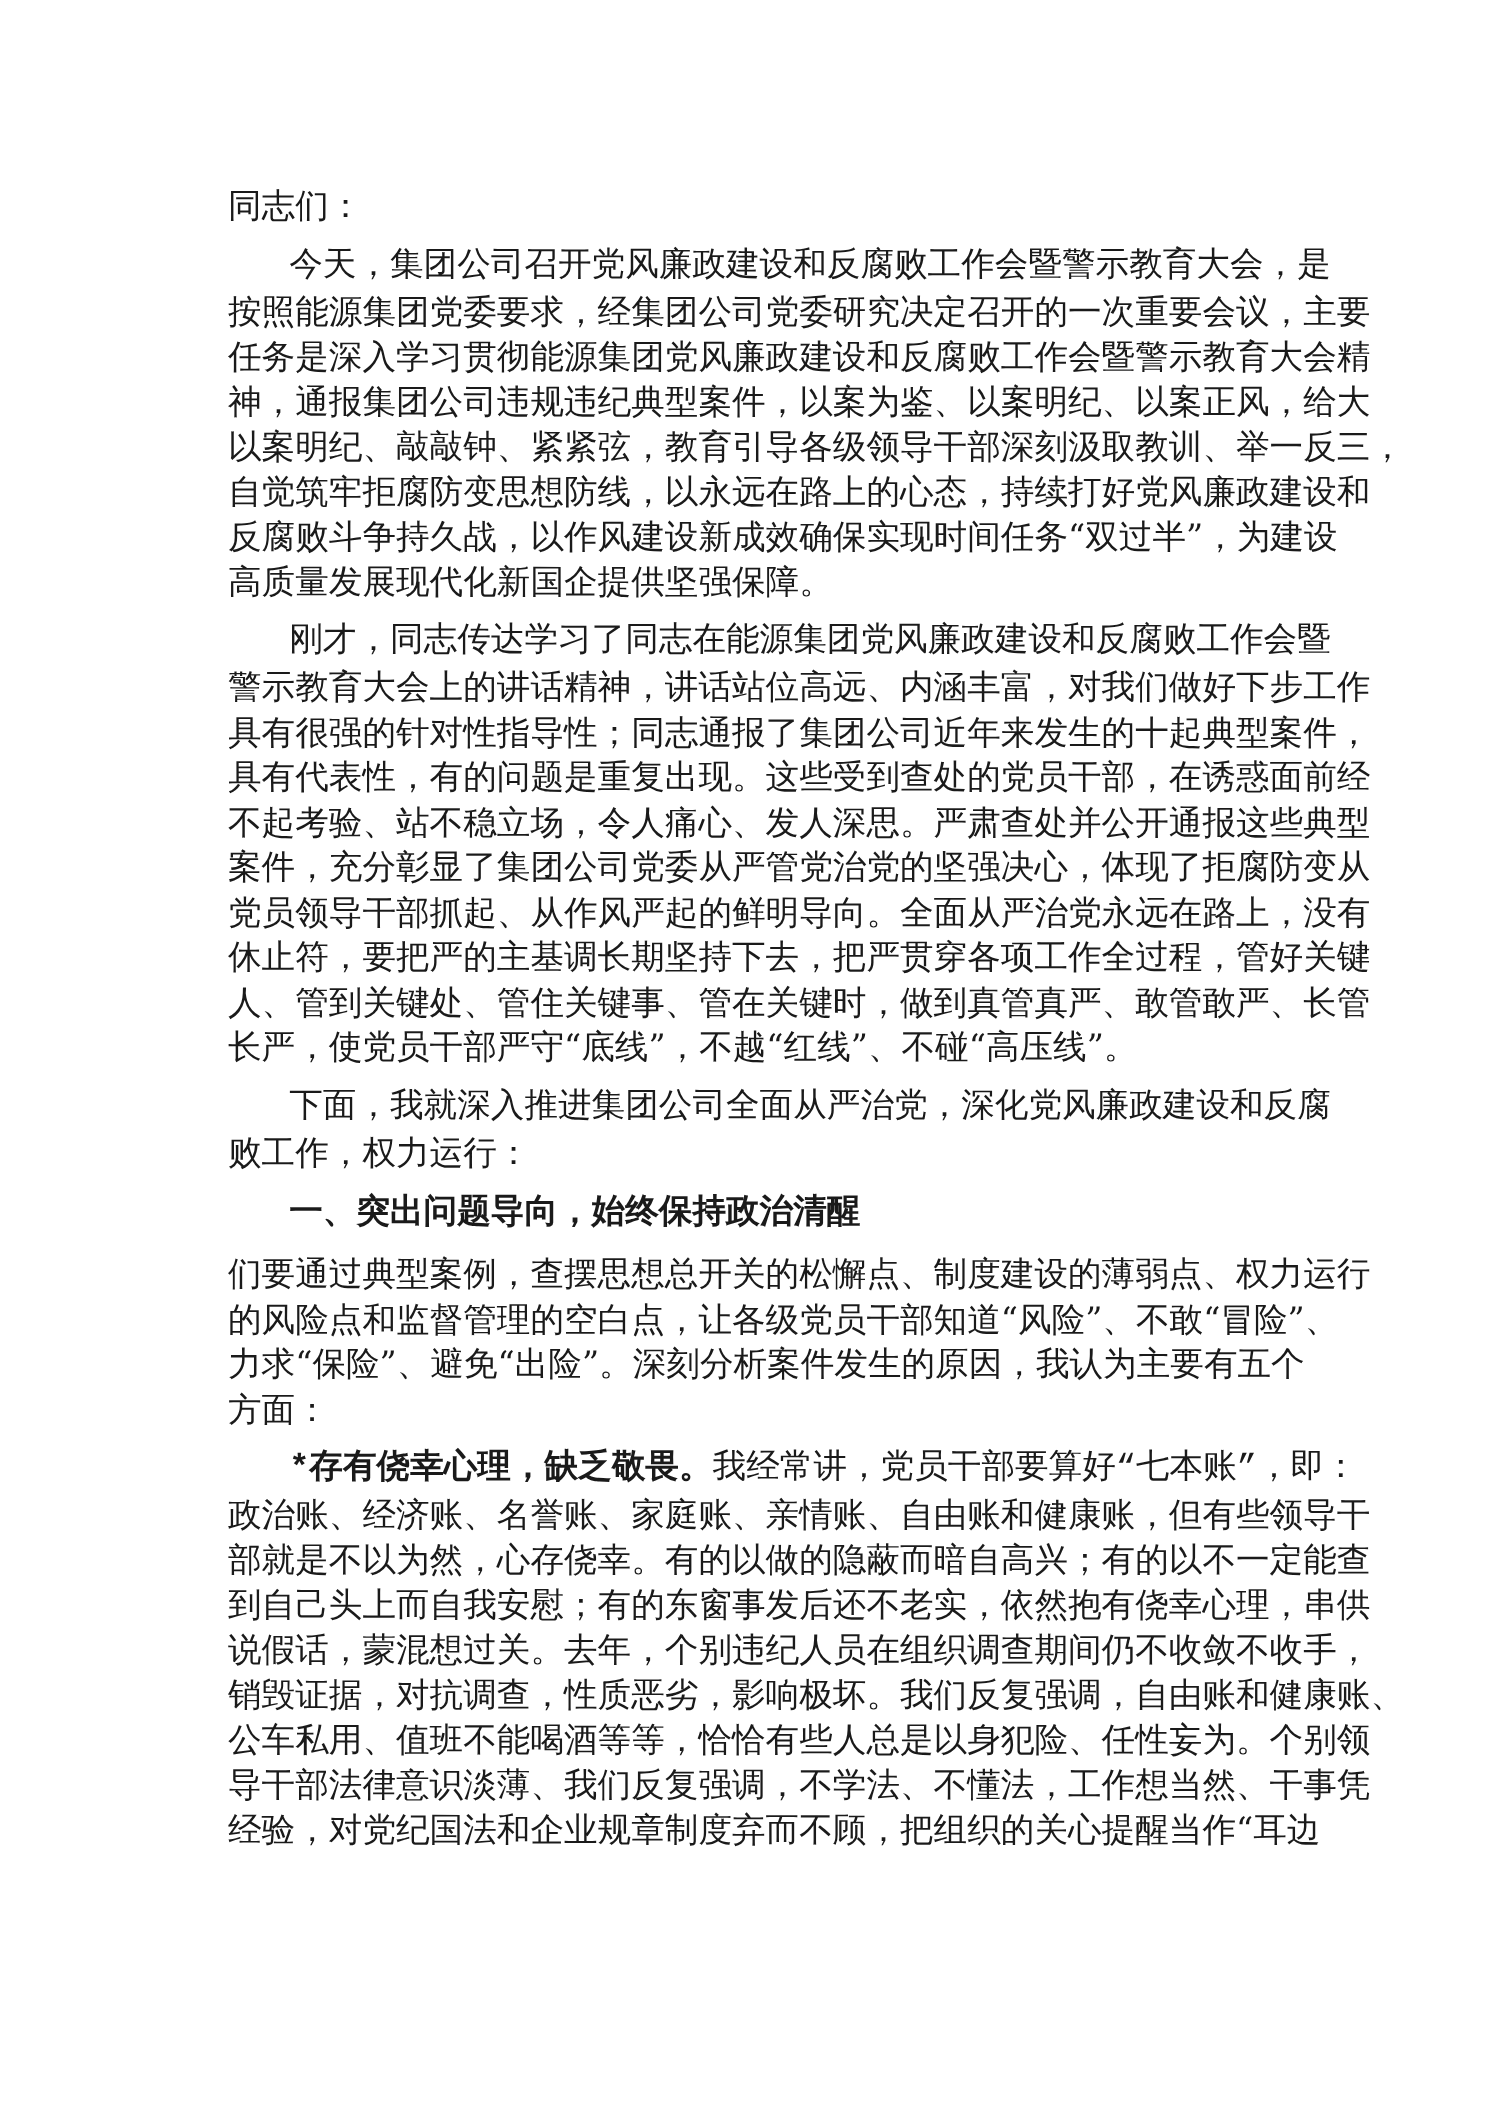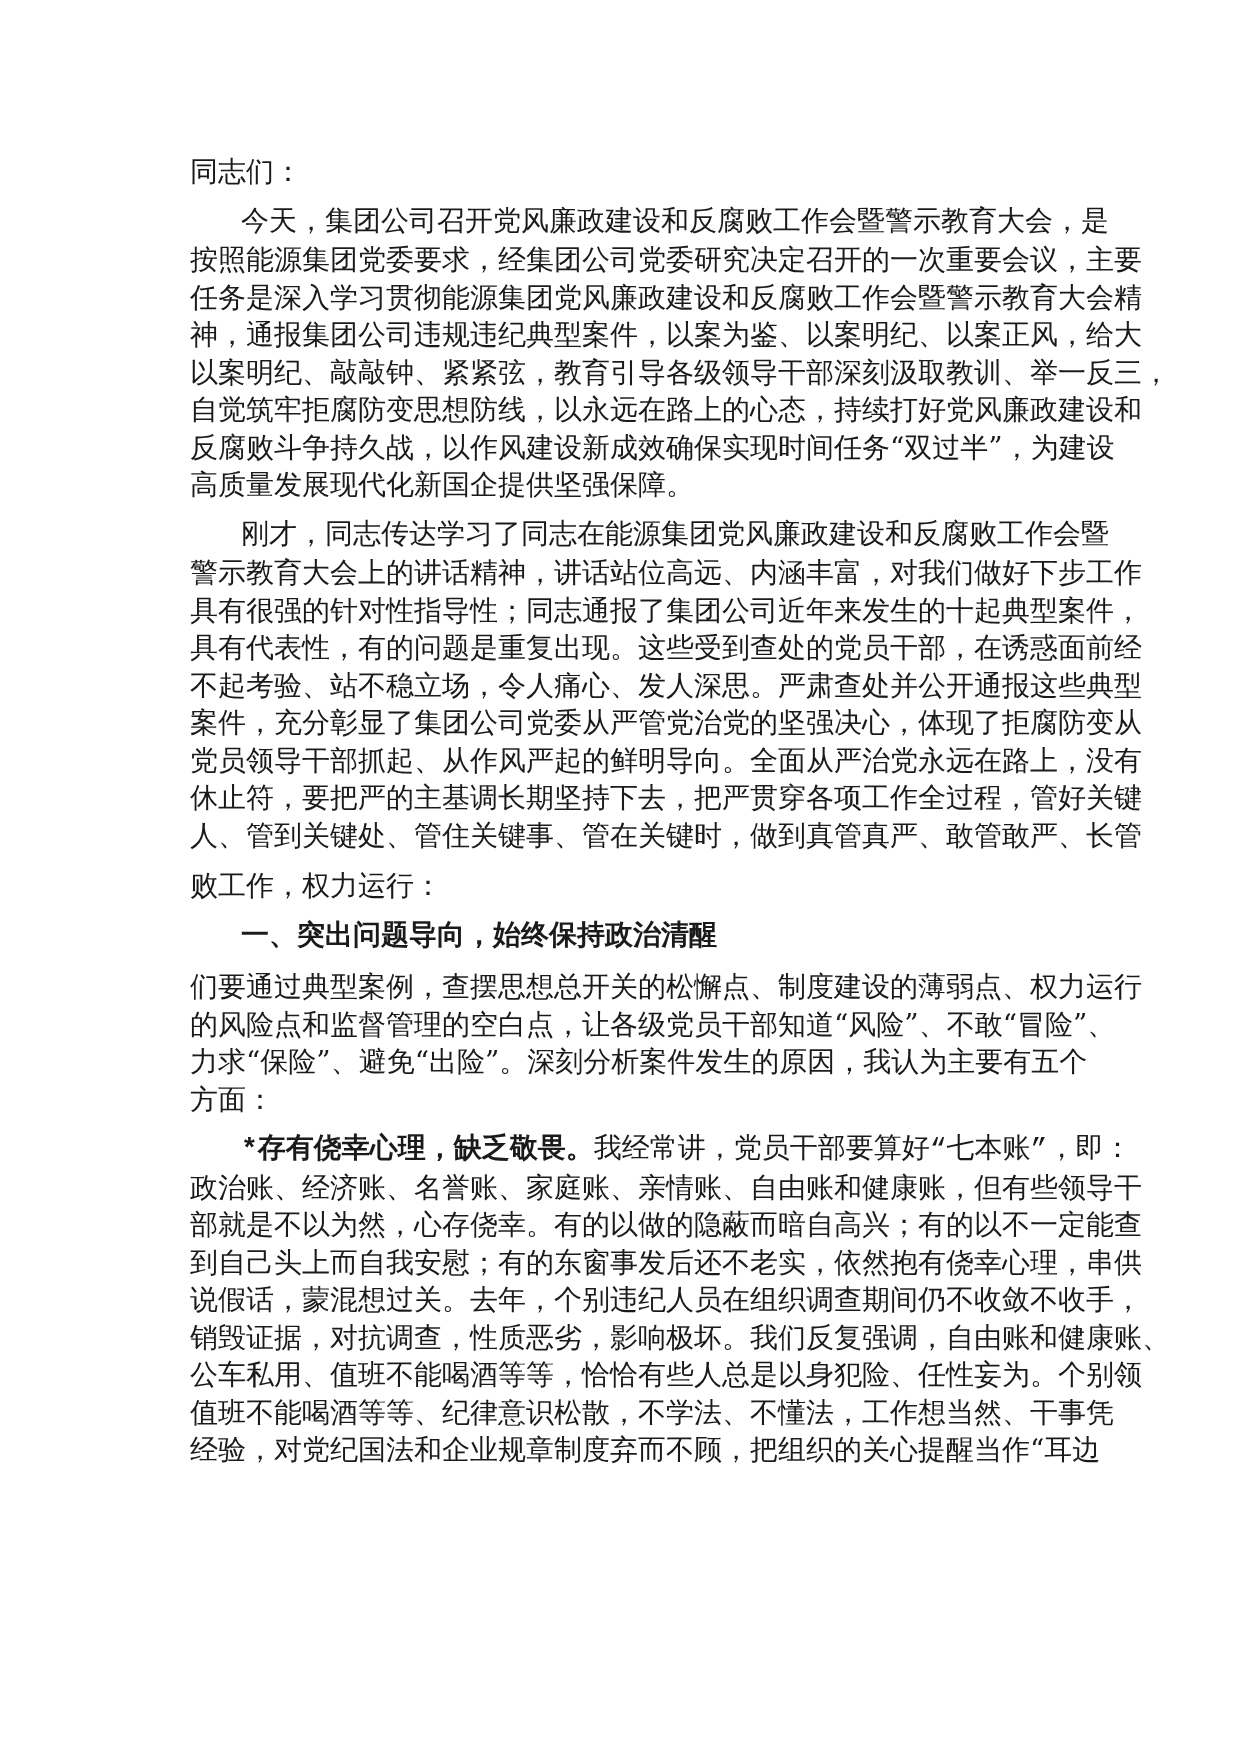--- a/index.html
+++ b/index.html
@@ -75,23 +75,25 @@
   <div class="para">
     <span class="line indent">刚才，同志传达学习了同志在能源集团党风廉政建设和反腐败工作会暨</span>
     <span class="line">警示教育大会上的讲话精神，讲话站位高远、内涵丰富，对我们做好下步工作</span>
     <span class="line">具有很强的针对性指导性；同志通报了集团公司近年来发生的十起典型案件，</span>
     <span class="line">具有代表性，有的问题是重复出现。这些受到查处的党员干部，在诱惑面前经</span>
     <span class="line">不起考验、站不稳立场，令人痛心、发人深思。严肃查处并公开通报这些典型</span>
     <span class="line">案件，充分彰显了集团公司党委从严管党治党的坚强决心，体现了拒腐防变从</span>
     <span class="line">党员领导干部抓起、从作风严起的鲜明导向。全面从严治党永远在路上，没有</span>
     <span class="line">休止符，要把严的主基调长期坚持下去，把严贯穿各项工作全过程，管好关键</span>
     <span class="line">人、管到关键处、管住关键事、管在关键时，做到真管真严、敢管敢严、长管</span>
+    <span class="line last">长严，使党员干部严守“底线”，不越“红线”、不碰“高压线”。</span>
   </div>
 
   <div class="para">
+    <span class="line indent">下面，我就深入推进集团公司全面从严治党，深化党风廉政建设和反腐</span>
     <span class="line last">败工作，权力运行：</span>
   </div>
 
   <div class="para heading">
     <span class="line indent">一、突出问题导向，始终保持政治清醒</span>
   </div>
 
   <div class="para">
     <span class="line">们要通过典型案例，查摆思想总开关的松懈点、制度建设的薄弱点、权力运行</span>
     <span class="line">的风险点和监督管理的空白点，让各级党员干部知道“风险”、不敢“冒险”、</span>
@@ -100,17 +102,17 @@
   </div>
 
   <div class="para">
     <span class="line indent"><span class="bold">*存有侥幸心理，缺乏敬畏。</span><span>我经常讲，党员干部要算好“七本账”，即：</span></span>
     <span class="line">政治账、经济账、名誉账、家庭账、亲情账、自由账和健康账，但有些领导干</span>
     <span class="line">部就是不以为然，心存侥幸。有的以做的隐蔽而暗自高兴；有的以不一定能查</span>
     <span class="line">到自己头上而自我安慰；有的东窗事发后还不老实，依然抱有侥幸心理，串供</span>
     <span class="line">说假话，蒙混想过关。去年，个别违纪人员在组织调查期间仍不收敛不收手，</span>
     <span class="line">销毁证据，对抗调查，性质恶劣，影响极坏。我们反复强调，自由账和健康账、</span>
     <span class="line">公车私用、值班不能喝酒等等，恰恰有些人总是以身犯险、任性妄为。个别领</span>
-    <span class="line">值班不能喝酒等等、纪律意识松散，不学法、不懂法，工作想当然、干事凭</span>
+    <span class="line">导干部法律意识淡薄、我们反复强调，不学法、不懂法，工作想当然、干事凭</span>
     <span class="line">经验，对党纪国法和企业规章制度弃而不顾，把组织的关心提醒当作“耳边</span>
   </div>
 
 </div>
 
 </body></html>

